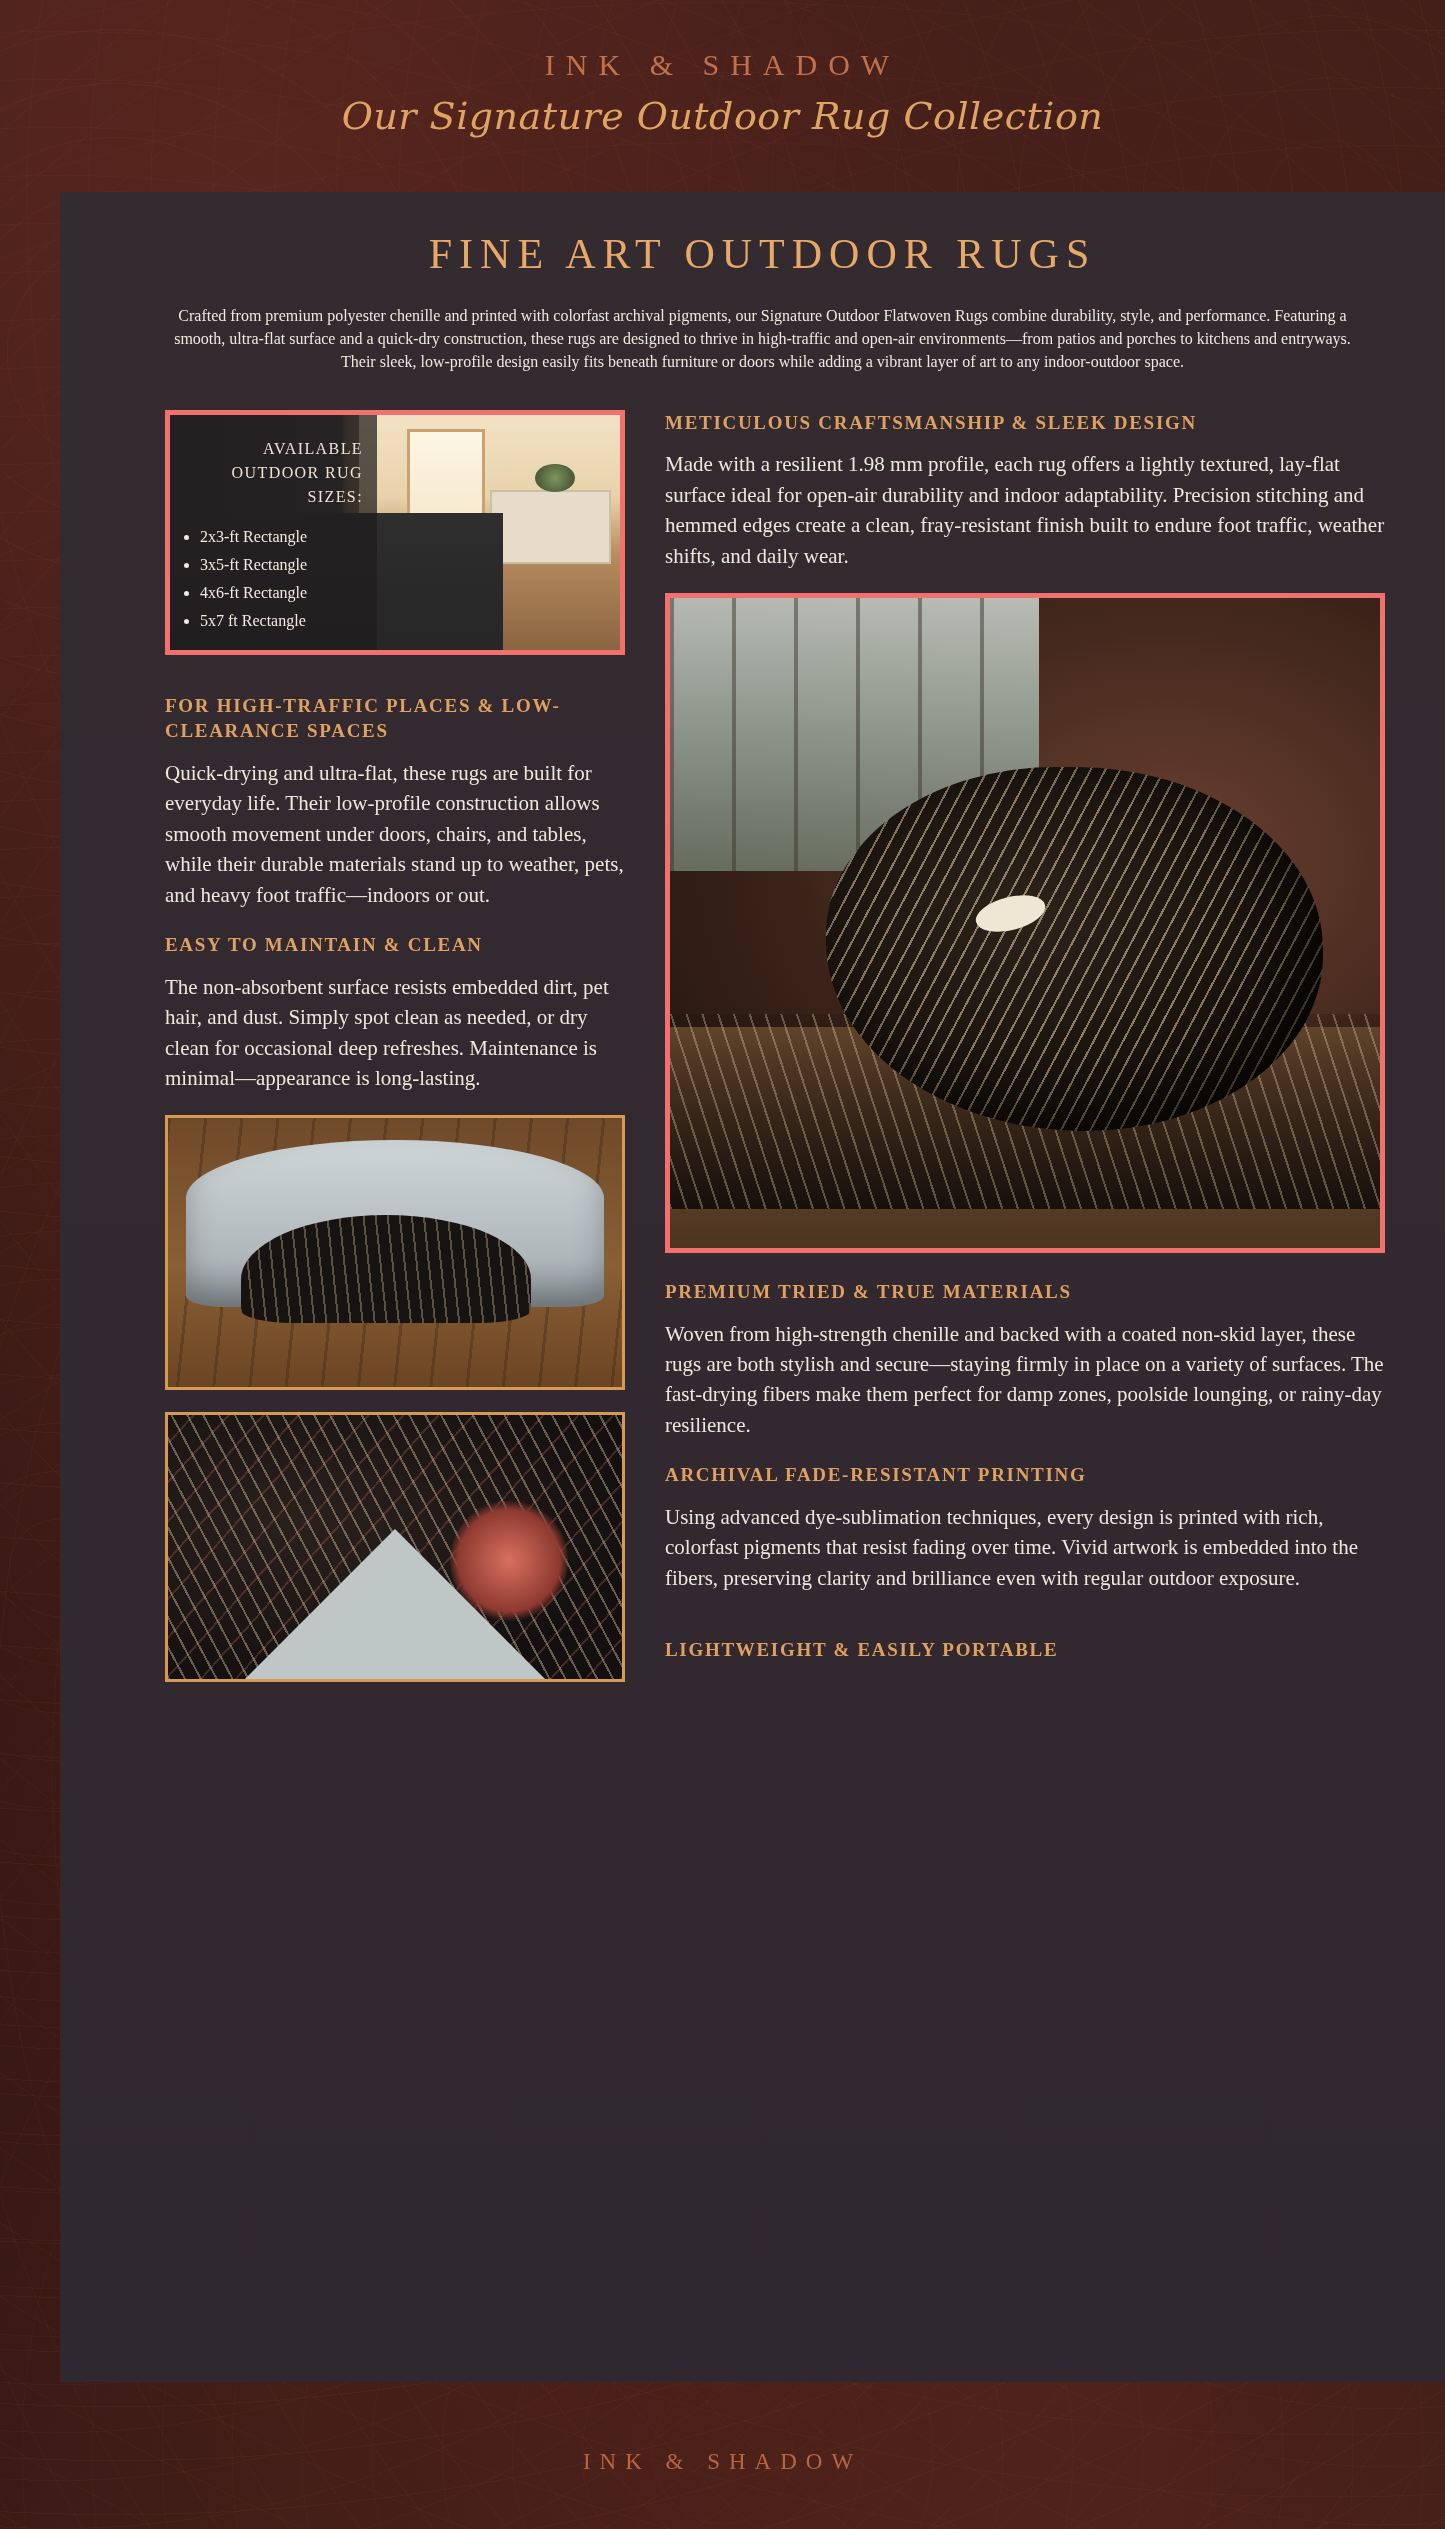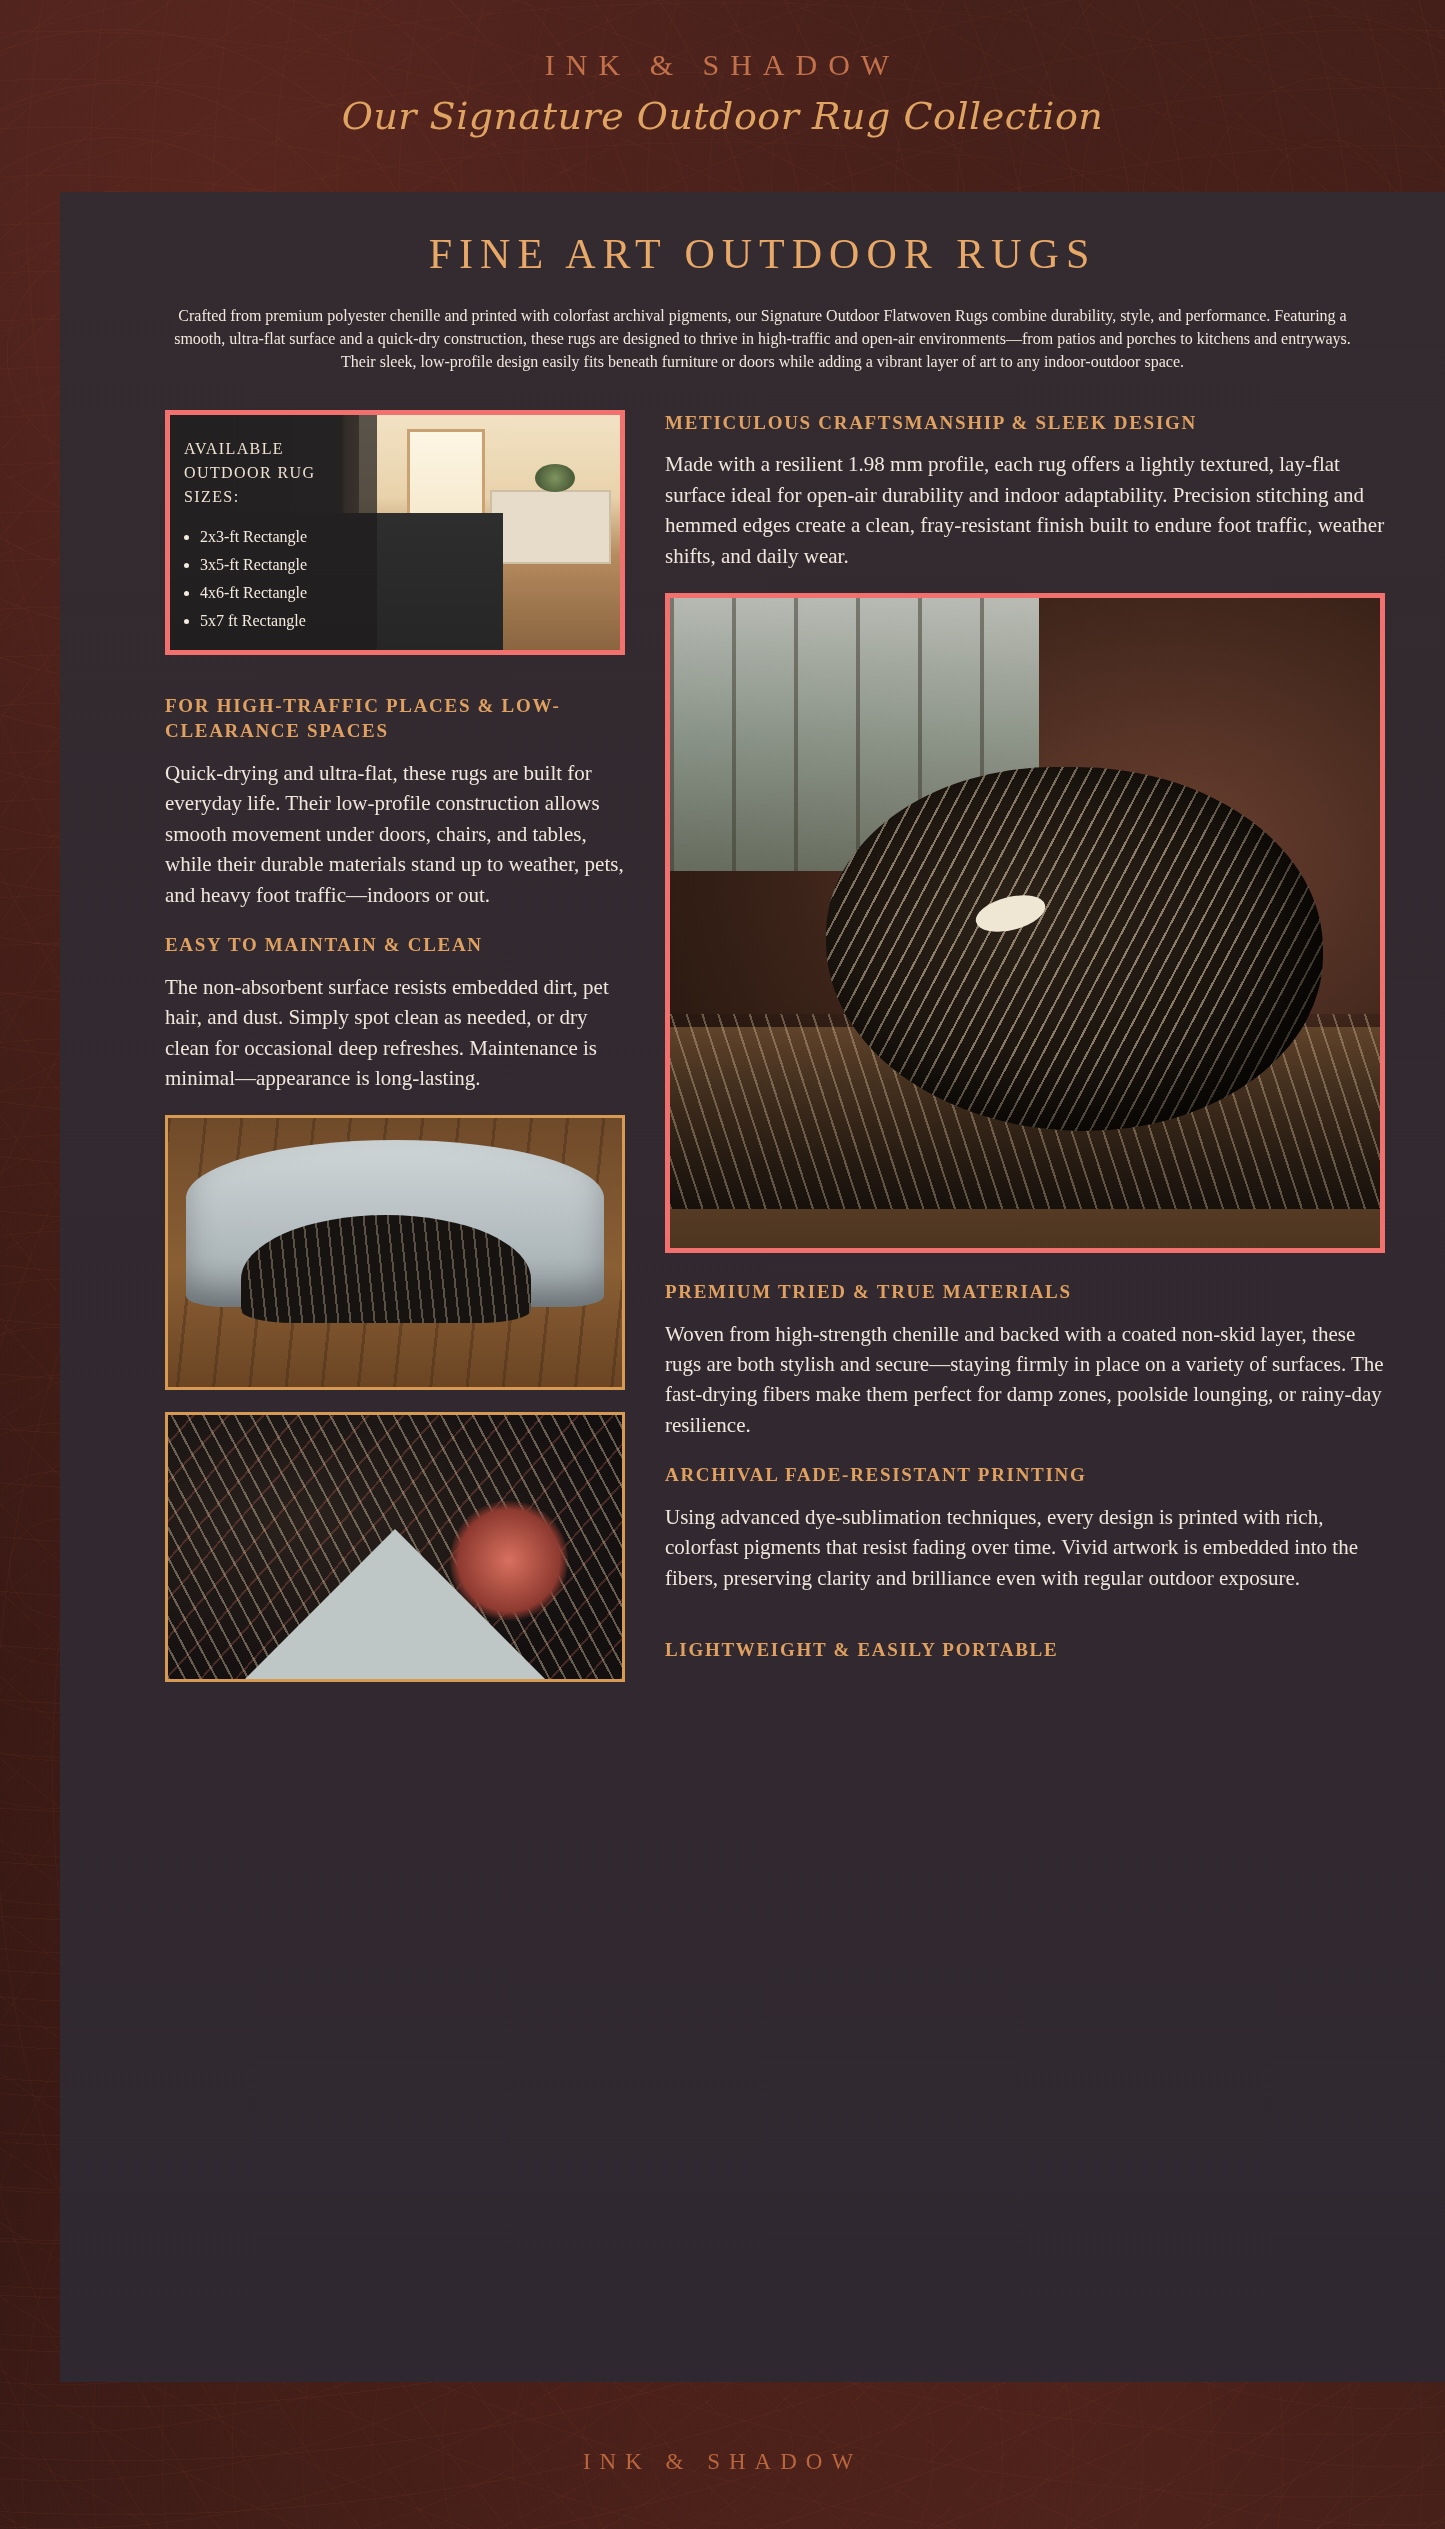--- a/index.html
+++ b/index.html
@@ -178,21 +178,21 @@
     position: absolute;
     left: 0; top: 0;
     width: 46%;
     height: 100%;
     background: rgba(30,28,28,0.72);
     color: #f3e6d6;
     padding: 22px 14px 0 14px;
     box-sizing: border-box;
   }
   .sizes-overlay .lbl {
-    text-align: left;
+    text-align: right;
     font-size: 16px;
     letter-spacing: 1.4px;
     text-transform: uppercase;
     color: #f0e3d3;
     line-height: 1.5;
   }
   .sizes-overlay ul {
     margin: 14px 0 0 16px;
     padding: 0;
   }

